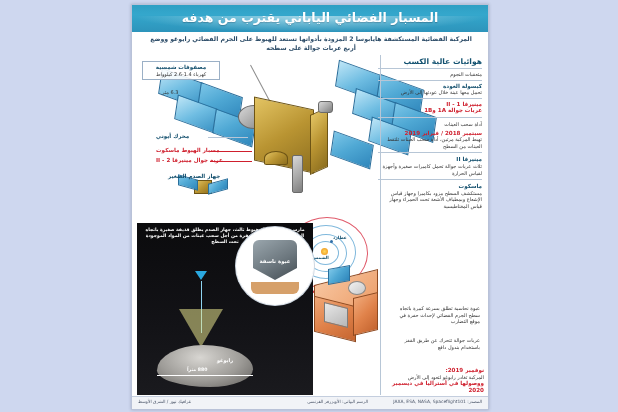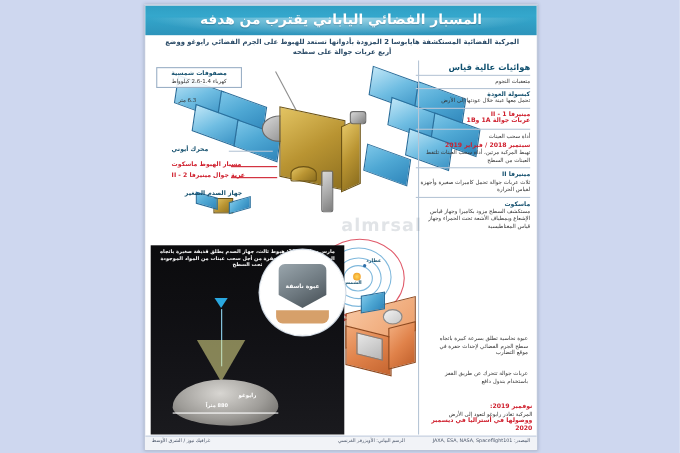--- a/index.html
+++ b/index.html
@@ -196,21 +196,21 @@
       <span class="t">جهاز الصدم الصغير</span>
     </div>
 
     <div class="rule" style="left:78px;top:146px;width:42px;background:#cf1f2d;"></div>
     <div class="rule" style="left:78px;top:156px;width:42px;background:#cf1f2d;"></div>
     <div class="rule" style="left:76px;top:132px;width:40px;"></div>
 
     <div class="vrule" style="left:248px;top:50px;height:340px;"></div>
 
     <div class="rcol">
-      <div class="sec-title" style="position:relative;right:auto;top:auto;margin-bottom:2px;">هوائيات عالية قياس</div>
+      <div class="sec-title" style="position:relative;right:auto;top:auto;margin-bottom:2px;">هوائيات عالية الكسب</div>
       <div class="rule" style="position:relative;left:auto;top:auto;width:104px;margin:2px 0;"></div>
 
       <div class="lbl" style="position:relative;left:auto;top:auto;text-align:right;">
         <span class="d">متعقبات النجوم</span>
       </div>
       <div class="rule" style="position:relative;left:auto;top:auto;width:104px;margin:2px 0;"></div>
 
       <div class="lbl" style="position:relative;left:auto;top:auto;text-align:right;">
         <span class="t">كبسولة العودة</span>
         <span class="d">تحمل معها عينة خلال عودتها إلى الأرض</span>
@@ -296,21 +296,20 @@
 
     <div class="mascot orgtop" style="left:182px;top:272px;width:62px;height:30px;transform:skewY(-14deg);"></div>
     <div class="mascot org" style="left:182px;top:296px;width:40px;height:34px;transform:skewY(14deg);"></div>
     <div class="mascot org" style="left:221px;top:290px;width:23px;height:36px;transform:skewY(-14deg);"></div>
     <div style="position:absolute;left:216px;top:276px;width:16px;height:12px;border-radius:50%;
                 background:linear-gradient(140deg,#f2f2f2,#c9c9c9);border:.6px solid #8a8a8a;"></div>
     <div style="position:absolute;left:192px;top:300px;width:22px;height:18px;
                 background:linear-gradient(140deg,#e8e8e8,#b6b6b6);border:.6px solid #7d7d7d;transform:skewY(14deg);"></div>
     <div class="panel" style="left:196px;top:262px;width:20px;height:14px;transform:skewY(-10deg);"></div>
 
-    <div class="wm">almrsal</div>
 
     <div class="ftr">
       <span style="right:6px;">المصدر: JAXA, ESA, NASA, Spaceflight101</span>
       <span style="right:120px;">الرسم البياني: الأوبزرفر الفرنسي</span>
       <span style="left:6px;">غرافيك نيوز / الشرق الأوسط</span>
     </div>
 
   </div>
 </div>
 

